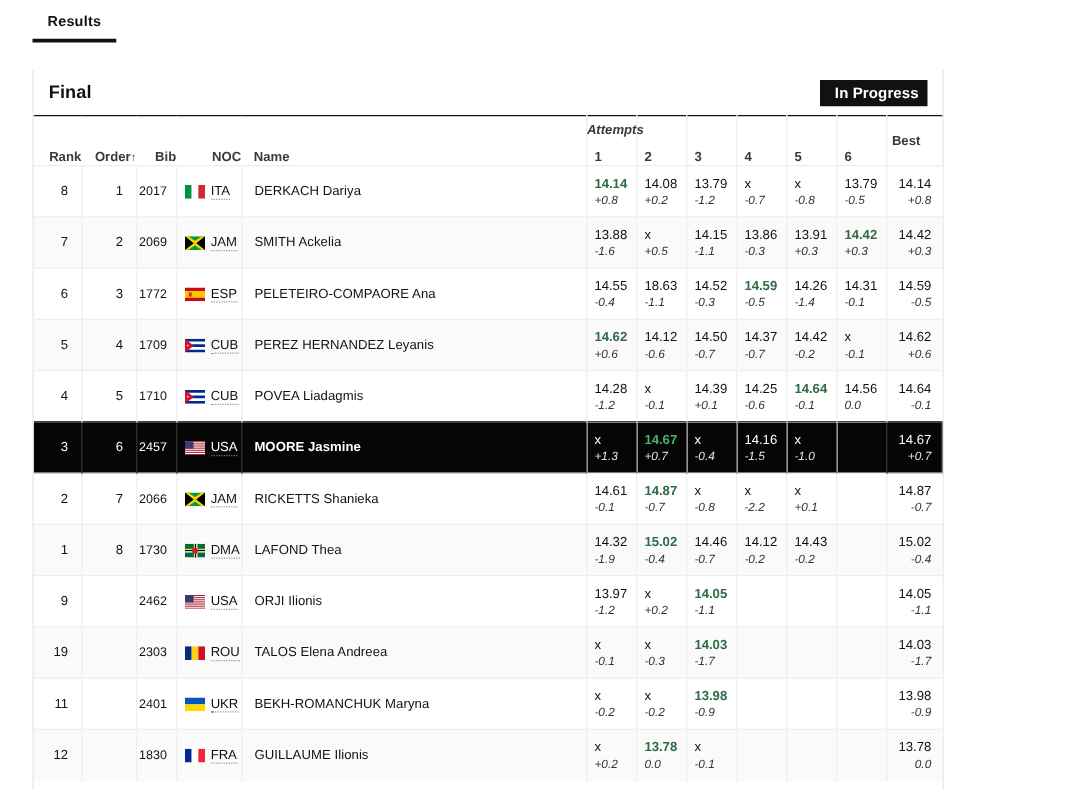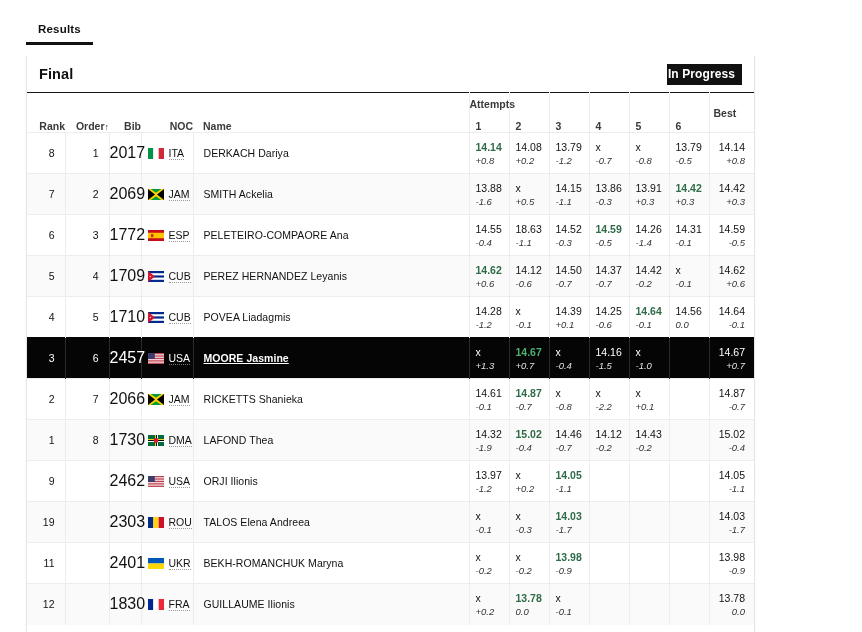--- a/index.html
+++ b/index.html
@@ -8,33 +8,33 @@
     background: #ffffff;
     font-family: "Liberation Sans", sans-serif;
     color: #111111;
     overflow: hidden;
   }
   #app { position: relative; width: 862px; height: 632px; background:#fff; }
 
   
   .tabbar { height: 42px; padding-left: 26px; display:flex; align-items:flex-start; }
   .tab { position:relative; font-size: 11.5px; font-weight: 600; color:#111;
-         padding: 12px 12px 0 12px; letter-spacing:.2px; cursor:pointer;margin-top:11px; }
+         padding: 12px 12px 0 12px; letter-spacing:.2px; cursor:pointer; }
   .tab .underline { position:absolute; left:0; right:0; bottom:-10px; height:3px; background:#111; }
 
   
   .card { position:absolute; left:26px; top:56px; width:729px;
           background:#fff; border:1px solid #e6e6e6; border-top:none;
           box-shadow: 0 1px 2px rgba(0,0,0,.05); height:586px; overflow:hidden; }
 
   .cardhead { height:36px; display:flex; align-items:center; justify-content:space-between;
               padding: 0 2px 0 2px; margin: 0 10px; }
   .cardtitle { font-size:14.5px; font-weight:700; color:#111; letter-spacing:.1px; }
   .status { background:#111; color:#fff; font-size:12px; font-weight:700;
-            padding:3px 7px 4px 1px; letter-spacing:.1px; }
+            padding:3px 7px 4px 12px; letter-spacing:.1px; }
 
   table { width:100%; border-collapse:collapse; table-layout:fixed; }
 
   thead th { font-size:10.5px; font-weight:700; color:#3a3a3a;
              padding:0; vertical-align:bottom; height:40px; }
   .thead-top { border-top:1.5px solid #151515; }
 
   
   col.c-rank   { width:38px; }
   col.c-order  { width:44px; }
@@ -43,44 +43,44 @@
   col.c-name   { width:276px; }
   col.c-att    { width:40px; }
   col.c-best   { width:44px; }
   col.c-badge  { width:30px; }
   col.c-plus   { width:42px; }
 
   .h-rank, .h-order, .h-bib, .h-noc { text-align:right; padding-left:0 !important; }
   .h-name { text-align:left; }
 
   .attemptsLabel { position:absolute; left:0; top:5px; font-size:10.5px;
-                   font-weight:700; color:#3a3a3a; white-space:nowrap; }
+                   font-weight:700; color:#3a3a3a; white-space:nowrap;font-style:italic; }
   .h-att { position:relative; text-align:left; }
   .h-best { text-align:left; }
 
   tbody td { font-size:10.5px; border-top:1px solid #ededed; height:41px;
              vertical-align:middle; }
   tr.row { background:#fff; }
   tr.row.alt { background:#fafafa; }
   tr.row.sel { background:#050505; color:#fff; }
   tr.row.sel td { border-top-color:#050505; }
   .divider { border-left:1px solid #ededed; }
   tr.row.sel .divider { border-left-color:#2a2a2a; }
 
   .rank   { text-align:right; padding-right:10px; font-size:10.5px; }
   .order  { text-align:right; padding-right:10px; font-size:10.5px; }
-  .bib    { text-align:right; padding-right:7px; font-size:16px; }
+  .bib    { text-align:right; padding-right:7px; font-size:10px; }
 
   .nocwrap { display:flex; align-items:center; gap:5px; padding-left:6px; }
   .flag { width:16px; height:11px; flex:none; display:block; border:0; }
   .noccode { font-size:10.5px; border-bottom:1px dotted #999; line-height:12px; }
   tr.row.sel .noccode { border-bottom-color:#777; }
 
   .name { padding-left:10px; font-size:10.5px; letter-spacing:.05px; }
-  tr.row.sel .name { font-weight:700;text-decoration:underline; }
+  tr.row.sel .name { font-weight:700; }
 
   .att { position:relative; padding:0 6px; }
   .att .mark { display:block; text-align:left; font-size:10.5px; line-height:13px; padding-top:2px; }
   .att .wind { display:block; text-align:left; font-size:9.5px; font-style:italic;
                line-height:13px; color:#333; }
   tr.row.sel .att .wind { color:#e4e4e4; }
   .att.best .mark { color:#2f6b46; font-weight:700; }
   tr.row.sel .att.best .mark { color:#4caf6d; }
 
   .bestcol .mark { display:block; text-align:right; font-size:10.5px; line-height:13px; padding-top:2px; }

